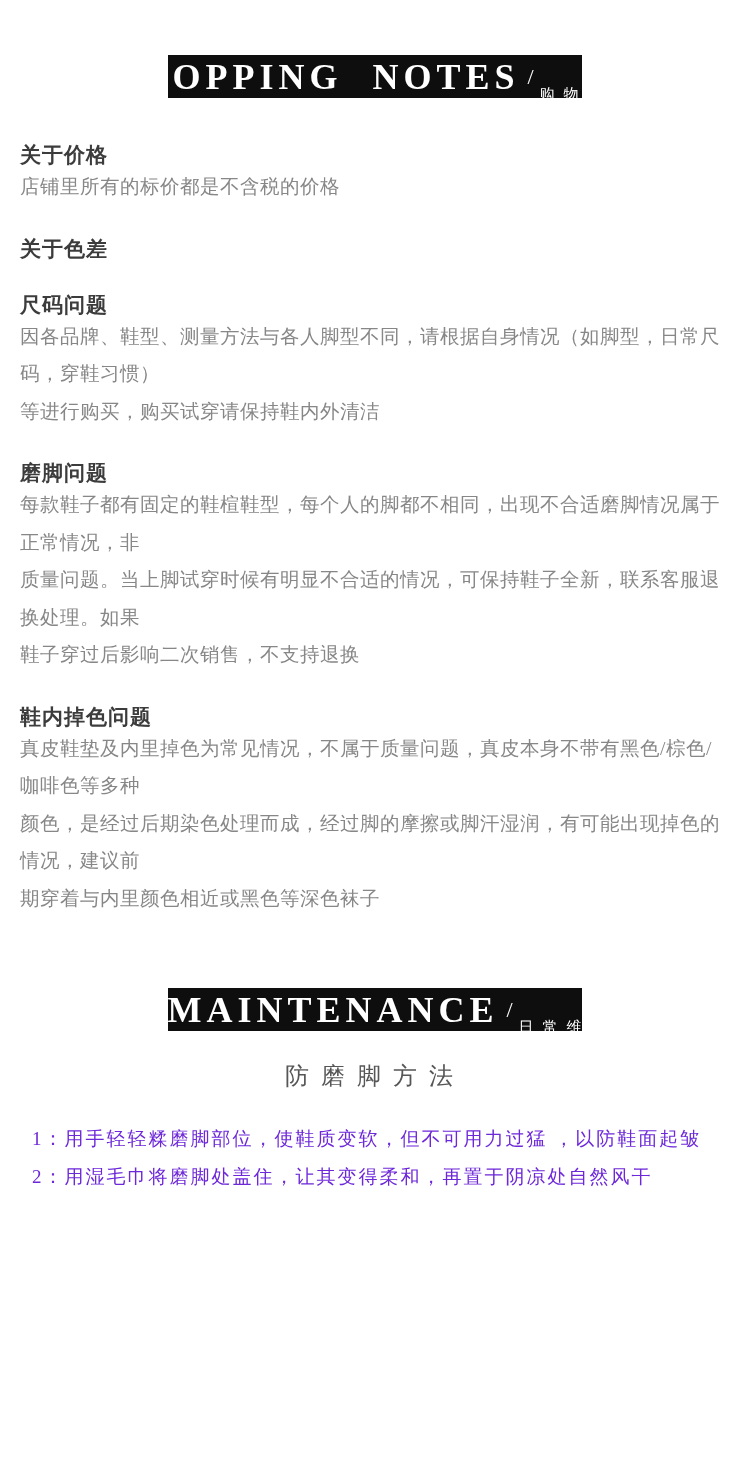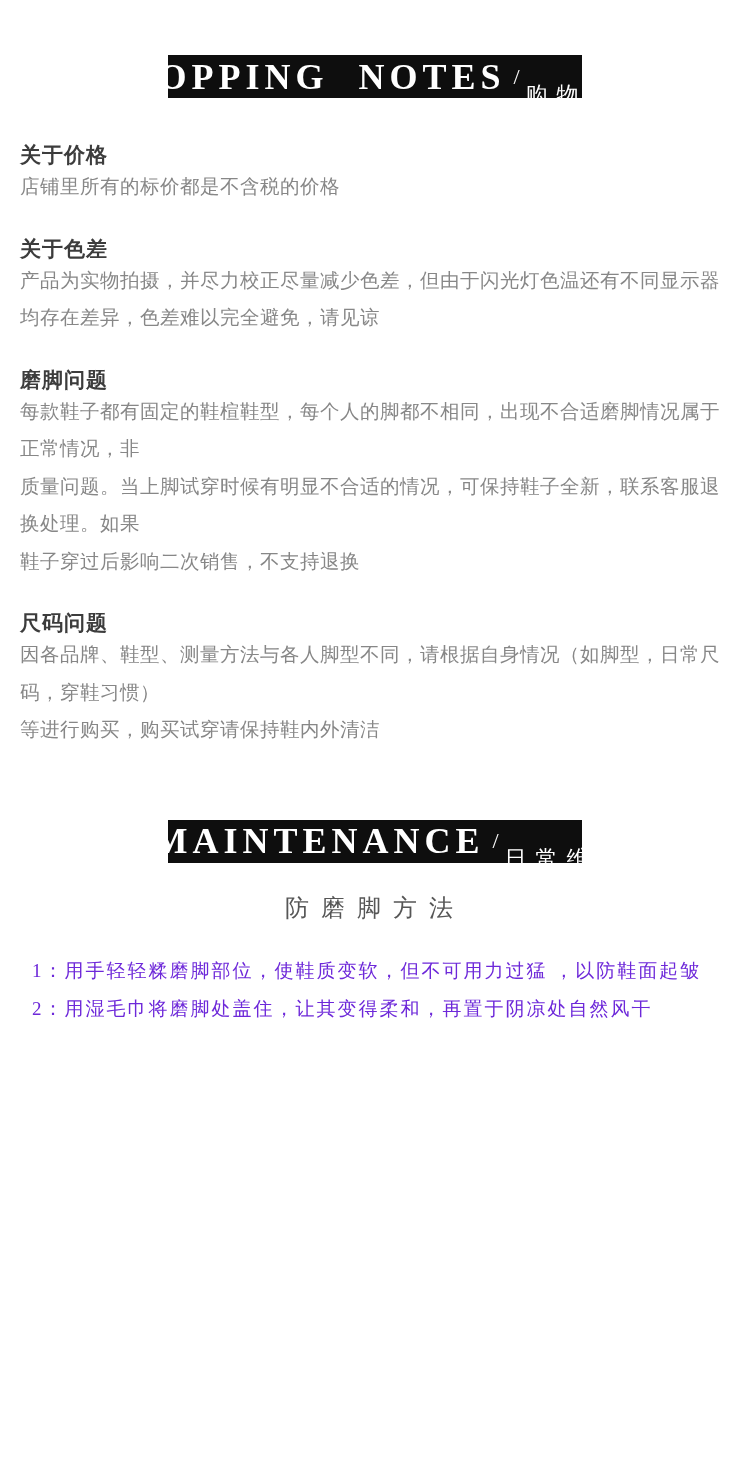--- a/index.html
+++ b/index.html
@@ -13,21 +13,21 @@
     width:414px; height:43px;
     background:#0e0e0e; color:#ffffff;
     display:flex; align-items:center; justify-content:center;
     margin:0 auto;
   }
   .banner .en {
     font-weight:bold; font-size:36px; letter-spacing:5px; word-spacing:16px;
     white-space:nowrap;
   }
   .banner .slash { font-size:22px; margin:0 6px 0 8px; font-weight:normal; }
-  .banner .cn { font-size:22px; letter-spacing:9px; white-space:nowrap;margin-top:36px; }
+  .banner .cn { font-size:15px; letter-spacing:9px; white-space:nowrap;margin-top:36px; }
 
   .banner-shopping { margin-top:55px; }
   .banner-maintenance { margin-top:71px;padding-left:32px; }
 
   .notes { padding:0 20px; }
   .section { margin-top:30px;font-family:Liberation Serif, serif; }
   .section.first { margin-top:44px; }
   .section h2 {
     font-size:21px; font-weight:bold; color:#3c3c3c;
     letter-spacing:1px; line-height:26px;
@@ -62,38 +62,42 @@
 
 <div class="notes">
 
   <div class="section first">
     <h2>关于价格</h2>
     <p>店铺里所有的标价都是不含税的价格</p>
   </div>
 
   <div class="section">
     <h2>关于色差</h2>
-    <p>产品为实物拍摄，并尽力校正尽量减少色差，但由于闪光灯色温还有不同显示器
-均存在差异，色差难以完全避免，请见谅</p>
+  </div>
+
+  <div class="section">
+    <h2>尺码问题</h2>
+    <p>因各品牌、鞋型、测量方法与各人脚型不同，请根据自身情况（如脚型，日常尺码，穿鞋习惯）
+等进行购买，购买试穿请保持鞋内外清洁</p>
   </div>
 
   <div class="section">
     <h2>磨脚问题</h2>
     <p>每款鞋子都有固定的鞋楦鞋型，每个人的脚都不相同，出现不合适磨脚情况属于正常情况，非
 质量问题。当上脚试穿时候有明显不合适的情况，可保持鞋子全新，联系客服退换处理。如果
 鞋子穿过后影响二次销售，不支持退换</p>
   </div>
 
+
   <div class="section">
-    <h2>尺码问题</h2>
-    <p>因各品牌、鞋型、测量方法与各人脚型不同，请根据自身情况（如脚型，日常尺码，穿鞋习惯）
-等进行购买，购买试穿请保持鞋内外清洁</p>
+    <h2>鞋内掉色问题</h2>
+    <p>真皮鞋垫及内里掉色为常见情况，不属于质量问题，真皮本身不带有黑色/棕色/咖啡色等多种
+颜色，是经过后期染色处理而成，经过脚的摩擦或脚汗湿润，有可能出现掉色的情况，建议前
+期穿着与内里颜色相近或黑色等深色袜子</p>
   </div>
-
-
 
 </div>
 
 <div class="banner banner-maintenance">
   <span class="en">MAINTENANCE</span>
   <span class="slash">/</span>
   <span class="cn">日常维护</span>
 </div>
 
 <div class="subtitle">防磨脚方法</div>

